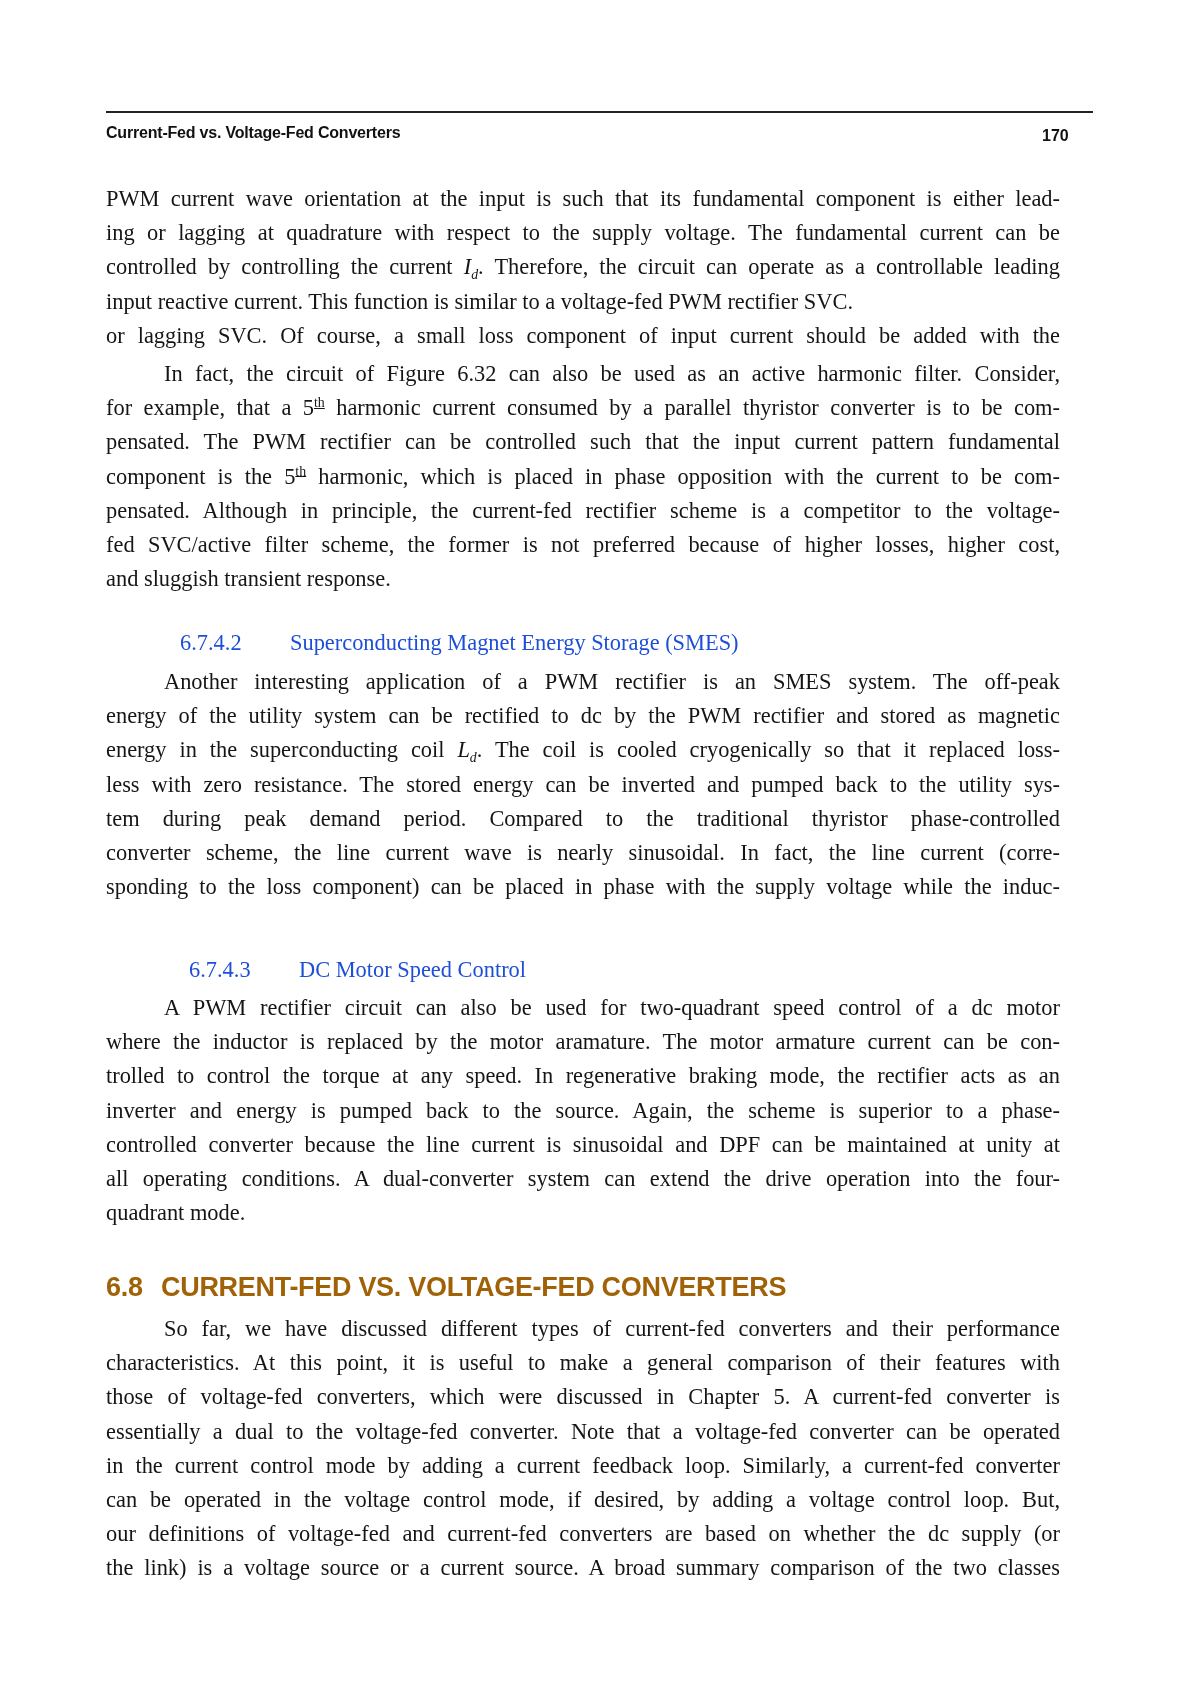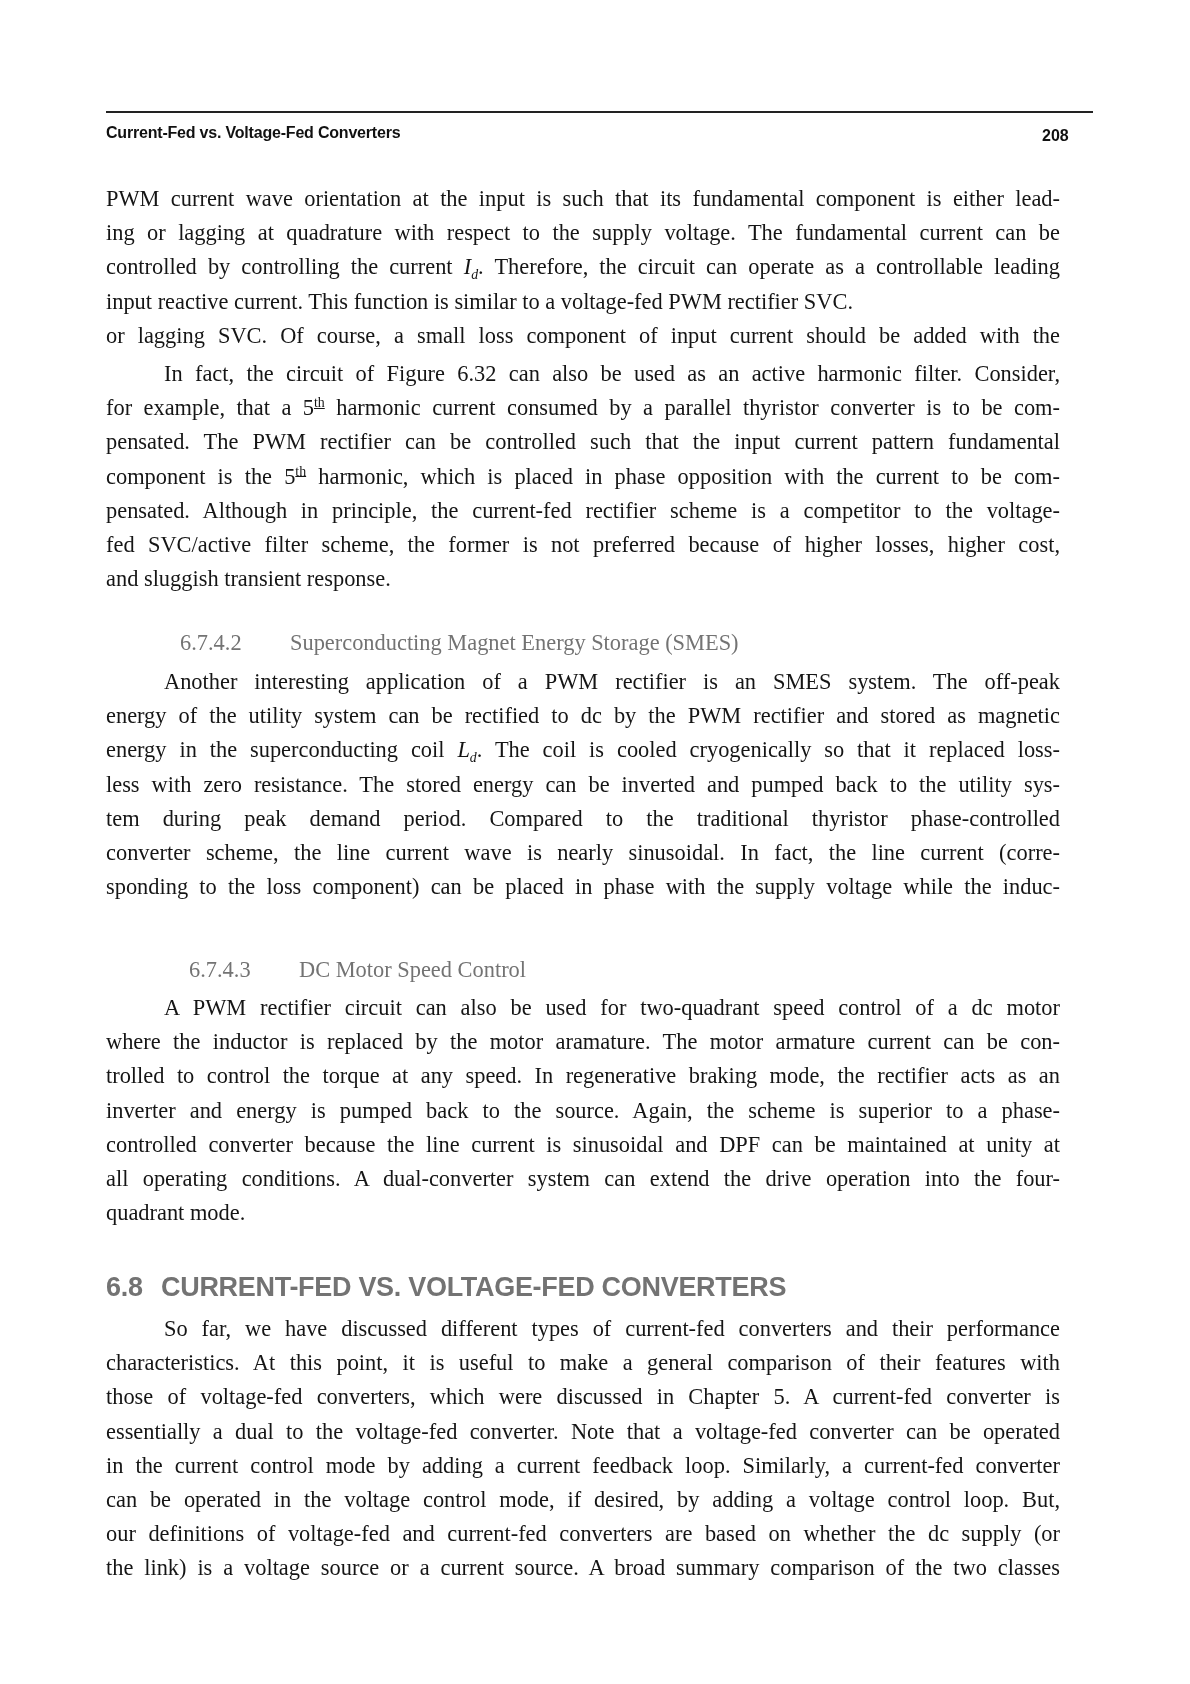--- a/index.html
+++ b/index.html
@@ -5,36 +5,36 @@
   html, body { margin: 0; padding: 0; background: #ffffff; }
   body { width: 1190px; height: 1684px; position: relative; overflow: hidden; color: #111; }
   .page { position: absolute; left: 0; top: 0; width: 1190px; height: 1448px; }
   .header-rule { position: absolute; left: 106px; top: 111px; width: 987px; height: 2px; background: #222; }
   .running-head { position: absolute; left: 106px; top: 124px; font-family: "Liberation Sans", sans-serif; font-size: 16px; font-weight: bold; color: #111; letter-spacing: -0.2px; }
   .page-number { position: absolute; left: 1042px; top: 127px; font-family: "Liberation Sans", sans-serif; font-size: 16px; font-weight: bold; color: #111; }
   .body-text { position: absolute; left: 106px; width: 954px; font-family: "Liberation Serif", serif; font-size: 22.4px; line-height: 34.2px; color: #151515; }
   .line { display: block; white-space: nowrap; text-align: justify; text-align-last: justify; height: 34.2px; }
   .line.last { text-align-last: left; }
   .indent { padding-left: 58px; }
-  .sub-head { position: absolute; font-family: "Liberation Serif", serif; font-size: 22.4px; color: #737373; white-space: nowrap; }
+  .sub-head { position: absolute; font-family: "Liberation Serif", serif; font-size: 22.4px; color: #1d4ed8; white-space: nowrap; }
   .sub-head .num { display: inline-block; width: 110px; }
-  .section-head { position: absolute; left: 106px; top: 1272px; font-family: "Liberation Sans", sans-serif; font-size: 27px; font-weight: bold; color: #737373; white-space: nowrap; letter-spacing: -0.3px; }
+  .section-head { position: absolute; left: 106px; top: 1272px; font-family: "Liberation Sans", sans-serif; font-size: 27px; font-weight: bold; color: #a16207; white-space: nowrap; letter-spacing: -0.3px; }
   .section-head .num { display: inline-block; width: 55px; }
   sup { font-size: 0.62em; line-height: 0; vertical-align: super; text-decoration: underline; }
   sub { font-size: 0.62em; line-height: 0; }
   i { font-style: italic; }
 </style>
 </head>
 <body>
 
 <div class="page">
 
   <div class="header-rule"></div>
   <div class="running-head">Current-Fed vs. Voltage-Fed Converters</div>
-  <div class="page-number">208</div>
+  <div class="page-number">170</div>
 
   <div class="body-text" style="top:182px;">
     <span class="line">PWM current wave orientation at the input is such that its fundamental component is either lead-</span>
     <span class="line">ing or lagging at quadrature with respect to the supply voltage. The fundamental current can be</span>
     <span class="line"><span>controlled by controlling the current </span><i><span>I</span><sub>d</sub></i><span>. Therefore, the circuit can operate as a controllable leading</span></span>
     <span class="line last">input reactive current. This function is similar to a voltage-fed PWM rectifier SVC.</span>
     <span class="line">or lagging SVC. Of course, a small loss component of input current should be added with the</span>
   </div>
 
   <div class="body-text" style="top:357px;">

